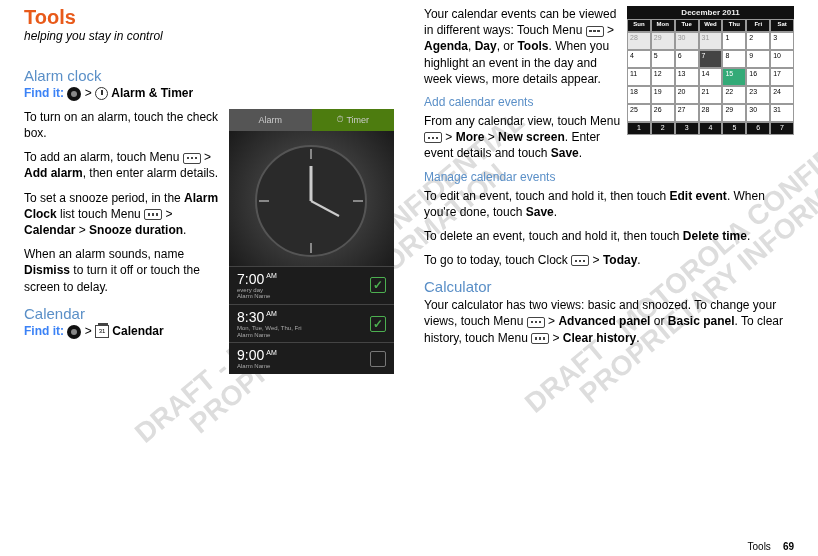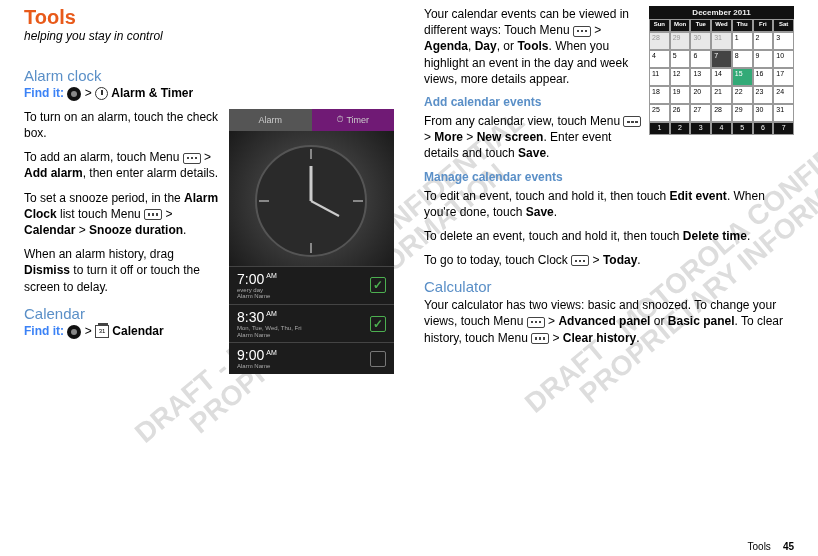--- a/index.html
+++ b/index.html
@@ -5,49 +5,49 @@
   * { margin: 0; padding: 0; box-sizing: border-box; }
   body { width: 818px; height: 556px; font-family: Arial, Helvetica, sans-serif; font-size: 12px; color: #000; padding: 6px 24px 8px 24px; position: relative; }
   .wm { position: absolute; font-size: 28px; font-weight: bold; color: #ddd; transform: rotate(-40deg); white-space: nowrap; pointer-events: none; z-index: 0; line-height: 1.0; text-align: center; }
   .wm1 { left: 90px; top: 260px; }
   .wm2 { left: 480px; top: 230px; }
   .content { position: relative; z-index: 1; display: flex; gap: 30px; }
   .col { width: 370px; }
   h1.tools { color: #e85a1a; font-size: 20px; font-weight: bold; margin-bottom: 0; }
   .subtitle { font-style: italic; font-size: 12px; margin-bottom: 24px; }
   h2 { color: #5a8fc7; font-size: 15px; font-weight: normal; margin-bottom: 2px; margin-top: 10px; }
-  h3 { color: #5a8fc7; font-size: 12px; font-weight: bold; margin-top: 1px; margin-bottom: 4px; }
+  h3 { color: #5a8fc7; font-size: 12px; font-weight: normal; margin-top: 1px; margin-bottom: 4px; }
   .findit { font-size: 12px; margin-bottom: 8px; }
   .findit b { font-weight: bold; }
   .findit .label { color: #3b82f6; font-weight: bold; }
   p { margin-bottom: 8px; line-height: 1.35; }
   .icon { display: inline-block; vertical-align: middle; }
   .icon-circle { width: 14px; height: 14px; background: #111; border-radius: 50%; position: relative; }
   .icon-circle::after { content: ""; position: absolute; top: 4px; left: 4px; width: 6px; height: 6px; border-radius: 50%; background: #888; }
   .icon-alarm { width: 13px; height: 13px; border: 1.5px solid #333; border-radius: 50%; position: relative; }
   .icon-alarm::before { content: ""; position: absolute; top: 2px; left: 5px; width: 1.5px; height: 5px; background: #333; }
   .icon-menu { width: 18px; height: 11px; border: 1px solid #444; border-radius: 2px; position: relative; display: inline-flex; align-items: center; justify-content: center; }
   .icon-menu span { width: 2.4px; height: 2.4px; background: #444; margin: 0 0.8px; }
   .icon-cal { width: 14px; height: 13px; border: 1px solid #444; position: relative; font-size: 6px; line-height: 10px; text-align: center; background:#fff; }
   .icon-cal::before { content: ""; position: absolute; top: -3px; left: 2px; width: 10px; height: 2px; background: #444; }
   .icon-calc { width: 12px; height: 14px; border: 1px solid #444; position: relative; background:#fff; }
   .icon-calc::before { content: ""; position: absolute; top: 1px; left: 1px; right: 1px; height: 3px; background: #444; }
   .phone-mock { float: right; width: 165px; margin-left: 6px; }
-  .tabbar { display: flex; height: 22px; background: #701a75; color: #ccc; font-size: 9px; }
+  .tabbar { display: flex; height: 22px; background: #4d7c0f; color: #ccc; font-size: 9px; }
   .tab { flex: 1; display: flex; align-items: center; justify-content: center; gap: 3px; }
   .tab.active { background: #555; }
   .clockface { height: 135px; background: radial-gradient(circle at 50% 50%, #3a3a3a 50%, #1a1a1a); position: relative; }
   .clockface svg { position:absolute; top:0; left:0; }
   .alarm-row { display: flex; align-items: center; justify-content: space-between; padding: 4px 8px; background: #1c1c1c; border-top: 1px solid #444; }
   .alarm-row .time { color: #fff; font-size: 14px; }
   .alarm-row .time small { font-size: 7px; vertical-align: super; margin-left: 2px; }
   .alarm-row .sub { color: #aaa; font-size: 6px; line-height: 1.1; }
   .chk { width: 16px; height: 16px; border: 1.5px solid #4caf50; border-radius: 2px; display:flex; align-items:center; justify-content:center; color:#4caf50; font-size:12px; font-weight:bold; }
   .chk.empty { border-color: #777; color: transparent; }
-  .calendar-mock { float: right; width: 145px; margin-left: 6px; margin-bottom: 6px; font-size: 7px; color: #eee; }
+  .calendar-mock { float: right; width: 167px; margin-left: 6px; margin-bottom: 6px; font-size: 7px; color: #eee; }
   .cal-header { background: #111; text-align: center; font-size: 8px; padding: 2px 0; font-weight:bold; }
   .cal-grid { display: grid; grid-template-columns: repeat(7, 1fr); }
   .cal-day { background: #fff; color: #000; border: 0.5px solid #999; height: 18px; padding: 1px 2px; font-size: 7px; }
   .cal-day.hdr { background: #111; color: #fff; height: 13px; text-align: center; font-size: 6px; font-weight:bold; }
   .cal-day.bottom { background: #111; color: #fff; height: 13px; text-align: center; font-size: 7px; }
   .cal-day.gray { background: #e8e8e8; color: #999; }
   .cal-day.sel { background: #3a7; color: #fff; }
   .cal-day.dark { background: #444; color: #fff; }
   .footer { position: absolute; bottom: 4px; right: 24px; font-size: 10px; }
   .footer b { margin-left: 12px; }
@@ -129,21 +129,21 @@
     <p>
       <span>To set a snooze period, in the </span><b>Alarm Clock</b><span> list touch Menu</span>
       <span class="icon icon-menu">
           <span></span>
           <span></span>
           <span></span>
         </span>
       &gt; <b>Calendar</b> &gt; <b>Snooze duration</b>.
     </p>
     <p>
-      <span>When an alarm history, drag </span><b>Dismiss</b><span> to turn it off or touch the screen to delay.</span>
+      <span>When an alarm sounds, name </span><b>Dismiss</b><span> to turn it off or touch the screen to delay.</span>
     </p>
 
     <h2>Calendar</h2>
     <div class="findit">
       <span class="label">Find it:</span>
       <span class="icon icon-circle"></span> &gt;
       <span class="icon icon-cal">31</span>
       <b>Calendar</b>
     </div>
   </div>
@@ -255,14 +255,14 @@
           <span></span>
           <span></span>
           <span></span>
         </span>
       &gt; <b>Clear history</b>.
     </p>
   </div>
 </div>
 
 <div class="footer">
-  <span>Tools</span><b>45</b>
+  <span>Tools</span><b>69</b>
 </div>
 
 </body></html>

